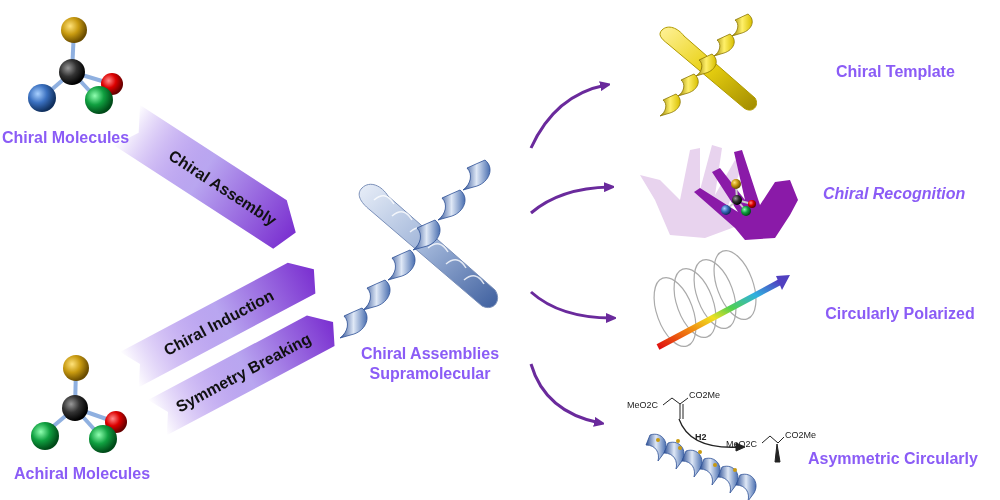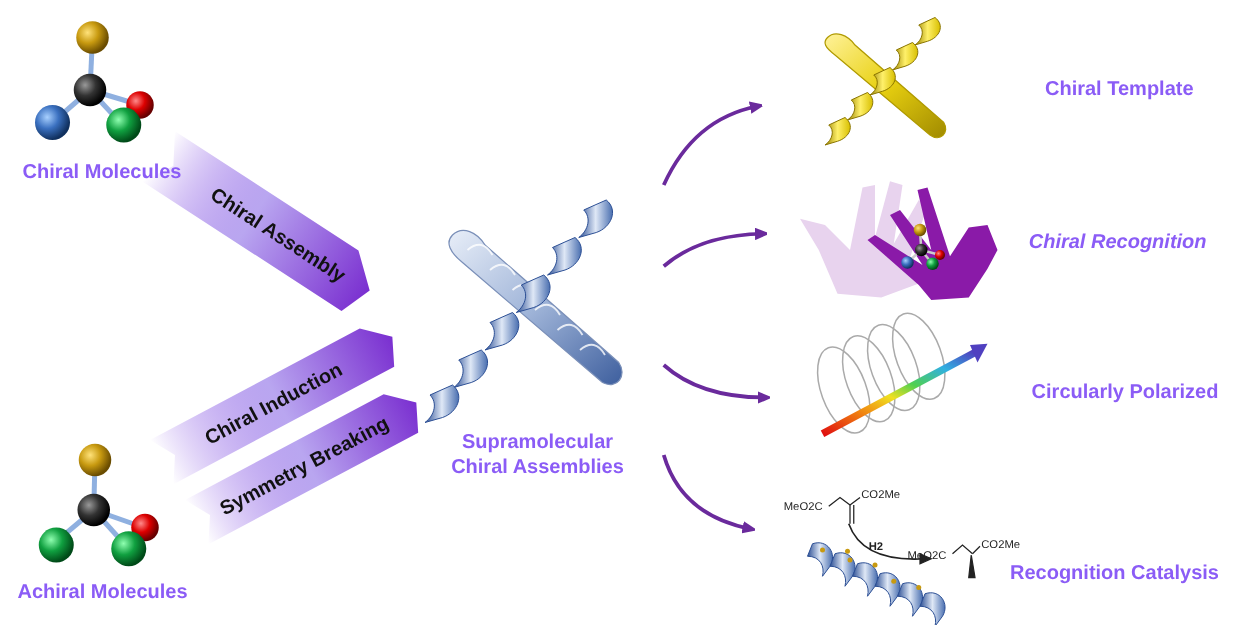--- a/index.html
+++ b/index.html
@@ -210,32 +210,32 @@
       <line x1="683" y1="404" x2="683" y2="419"></line>
     <line x1="680" y1="404" x2="688" y2="398"></line>
     <path d="M679,419 Q690,450 740,447" stroke-width="1.3"></path>
     <path d="M736,443 L745,447 L736,451 Z" fill="#222"></path>
     <path d="M762,443 L770,436 L778,443"></path>
     <line x1="778" y1="443" x2="784" y2="437"></line>
     <path d="M777,444 L775,462 L780,462 Z" fill="#222"></path>
   </g>
 </svg>
 
-<div class="lbl" style="left:18px;top:128px;">Chiral Molecules</div>
+<div class="lbl" style="left:2px;top:128px;">Chiral Molecules</div>
 <div class="lbl" style="left:14px;top:464px;">Achiral Molecules</div>
 
 <div class="lbl center" style="left:340px;top:344px;width:180px;">
+  <div>Chiral Assemblies</div>
   <div>Supramolecular</div>
-  <div>Chiral Assemblies</div>
 </div>
 
 <div class="lbl" style="left:836px;top:62px;">Chiral Template</div>
 <div class="lbl" style="left:823px;top:184px;font-style:italic;">Chiral Recognition</div>
 <div class="lbl center" style="left:810px;top:304px;width:180px;">
   <div>Circularly Polarized</div>
 </div>
-<div class="lbl" style="left:808px;top:449px;">Recognition Catalysis</div>
+<div class="lbl" style="left:808px;top:449px;">Asymmetric Circularly</div>
 
 <div class="chem" style="left:627px;top:400px;">MeO2C</div>
 <div class="chem" style="left:689px;top:390px;">CO2Me</div>
 <div class="chem" style="left:695px;top:432px;font-weight:bold;">H2</div>
 <div class="chem" style="left:726px;top:439px;">MeO2C</div>
 <div class="chem" style="left:785px;top:430px;">CO2Me</div>
 
 </body></html>

